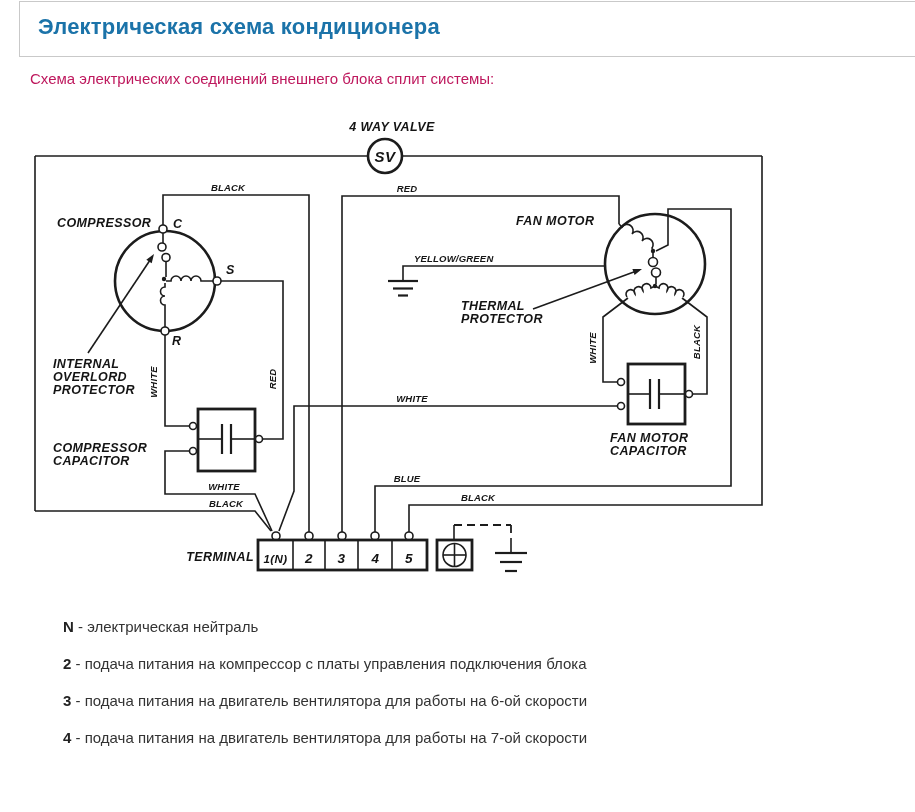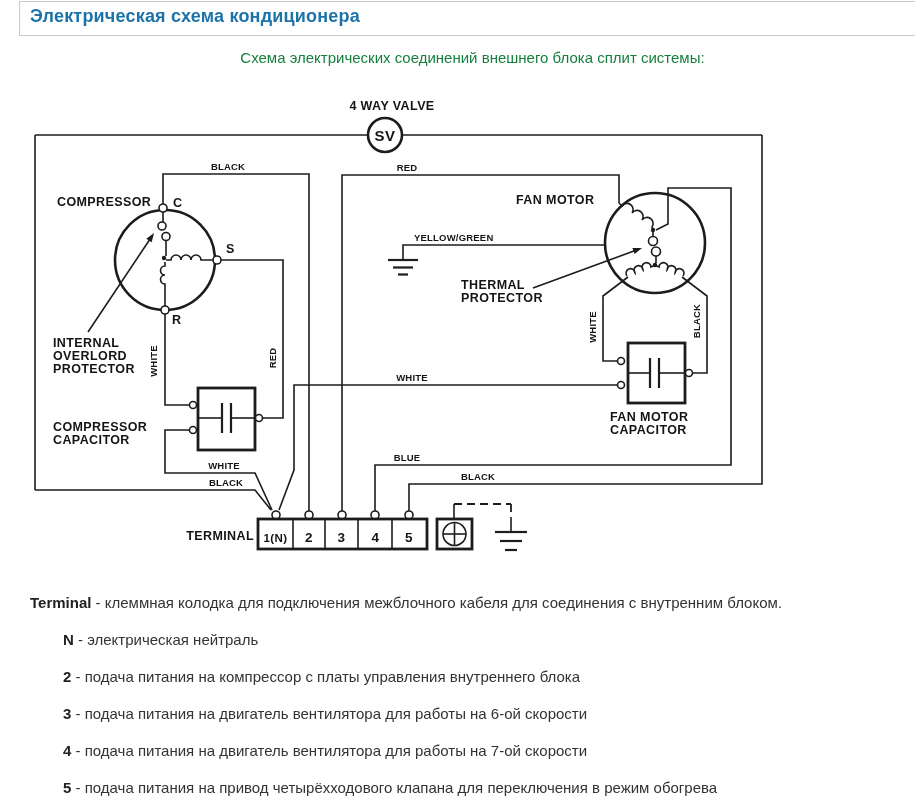--- a/index.html
+++ b/index.html
@@ -1,20 +1,20 @@
 <!DOCTYPE html>
 <html><head>
 <meta charset="utf-8">
 <style>
   html,body{margin:0;padding:0;background:#fff;}
   body{width:915px;font-family:"Liberation Sans",sans-serif;color:#333;}
   .title-wrap{margin:1px 0 0 19px;border:1px solid #c9c9c9;border-right:none;padding:4px 0 8px 10px;}
-  .page-title{margin:0;font-size:18px;font-weight:bold;color:#1b73a9;letter-spacing:.2px;}
-  .subtitle{margin:13px 0 0 30px;font-size:15px;color:#15803d;text-align:center;}
-  .diagram{position:relative;width:772px;height:497px;margin-top:14px;}
+  .page-title{margin:8px;font-size:22px;font-weight:bold;color:#1b73a9;letter-spacing:.2px;}
+  .subtitle{margin:13px 0 0 30px;font-size:15px;color:#be185d;}
+  .diagram{position:relative;width:772px;height:497px;margin-top:14px;font-style:italic;}
   .diagram svg{position:absolute;left:0;top:0;}
   svg .w{stroke:#1c1c1c;stroke-width:1.6;fill:none;}
   svg .thick{stroke:#1c1c1c;stroke-width:2.6;fill:none;}
   svg .box{stroke:#1c1c1c;stroke-width:2.8;fill:none;}
   svg .node{stroke:#1c1c1c;stroke-width:1.6;fill:#fff;}
   svg .dot{fill:#1c1c1c;stroke:none;}
   svg .dash{stroke:#1c1c1c;stroke-width:1.8;fill:none;stroke-dasharray:8,5;}
   svg .bar{stroke:#1c1c1c;stroke-width:2.2;fill:none;}
   svg text{fill:#141414;font-family:"Liberation Sans",sans-serif;font-weight:bold;letter-spacing:.4px;}
   svg .lbl{font-size:12.5px;}
@@ -197,19 +197,17 @@
     <path class="dash" d="M511,424 V437"></path>
     <path class="w" d="M511,437 V452"></path>
     <path class="bar" d="M495,452 H527"></path>
     <path class="bar" d="M500,461 H522"></path>
     <path class="bar" d="M505,470 H517"></path>
   </g>
 </svg>
 </div>
 
 <div class="legend">
-  <p class="intro"><b>Terminal</b> <span>- клеммная колодка для подключения межблочного кабеля для соединения с внутренним блоком.</span></p>
   <p class="item"><b>N</b> <span>- электрическая нейтраль</span></p>
-  <p class="item"><b>2</b> <span>- подача питания на компрессор с платы управления внутреннего блока</span></p>
+  <p class="item"><b>2</b> <span>- подача питания на компрессор с платы управления подключения блока</span></p>
   <p class="item"><b>3</b> <span>- подача питания на двигатель вентилятора для работы на 6-ой скорости</span></p>
   <p class="item"><b>4</b> <span>- подача питания на двигатель вентилятора для работы на 7-ой скорости</span></p>
-  <p class="item"><b>5</b> <span>- подача питания на привод четырёхходового клапана для переключения в режим обогрева</span></p>
 </div>
 
 </body></html>

